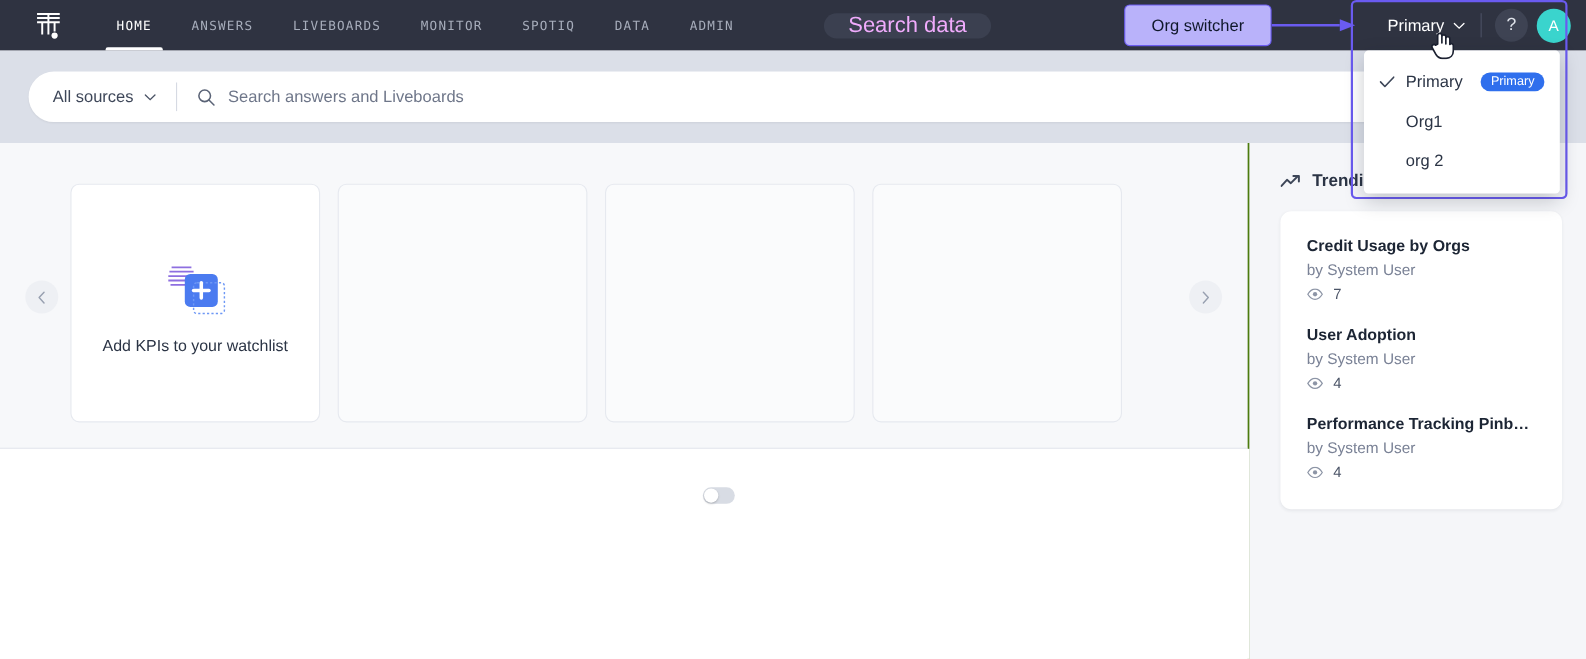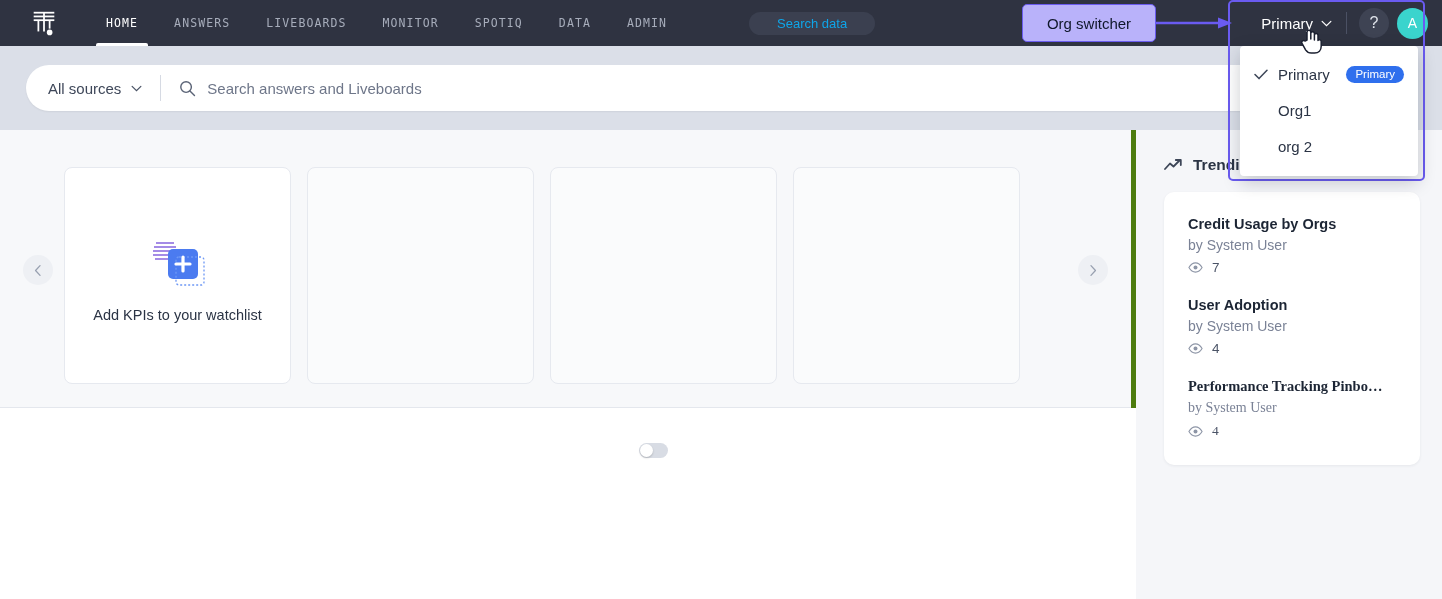--- a/index.html
+++ b/index.html
@@ -50,21 +50,21 @@
   }
 
   .search-data-pill {
     margin-left: 64px;
     height: 23px;
     min-width: 126px;
     padding: 0 22px;
     background: #3b4050;
     border-radius: 16px;
     display: flex; align-items: center; justify-content: center;
-    color: #0ea5e9; font-size: 13px;
+    color: #f0abfc; font-size: 20px;
     cursor: pointer;
   }
 
   .nav-right {
     position: absolute; right: 0; top: 0;
     height: 46px;
     display: flex; align-items: center;
     padding-right: 14px;
     gap: 0px;
   }
@@ -126,21 +126,21 @@
   .body {
     position: absolute; left: 0; top: 130px;
     width: 1442px; height: 469px;
     background: #f5f6f9;
     display: flex;
   }
   .maincol {
     width: 1136px; height: 469px;
     background: #f7f8fa;
     position: relative;
-    border-right: 5px solid #4d7c0f;
+    border-right: 2px solid #4d7c0f;
   }
 
   
   .kpi-section {
     position: relative;
     height: 278px;
     background: #f7f8fa;
     border-bottom: 1px solid #e4e7ed;
   }
   .kpi-cards {
@@ -265,21 +265,21 @@
     font-size: 15.5px; color: #2b3445; font-weight: bold;
     margin-bottom: 18px;
   }
   .rail-card {
     background: #ffffff;
     border-radius: 10px;
     padding: 24px 24px 22px 24px;
     box-shadow: 0 1px 3px rgba(30,40,60,.07);
   }
   .lb-item { margin-bottom: 22px; }
-  .lb-item:last-child { margin-bottom: 4px; font-family: Liberation Serif, serif; }
+  .lb-item:last-child { margin-bottom: 4px; }
   .lb-name { font-size: 14.5px; color: #1c2534; margin-bottom: 5px; font-weight: bold;
              white-space: nowrap; overflow: hidden; text-overflow: ellipsis; }
   .lb-by   { font-size: 14px; color: #7a8296; margin-bottom: 7px; }
   .lb-views{ display: flex; align-items: center; gap: 9px; font-size: 13.5px; color: #4b5467; }
 
   
   .anno-callout {
     position: absolute; left: 1022px; top: 4px;
     width: 134px; height: 38px;
     background: #b9b2fa;

